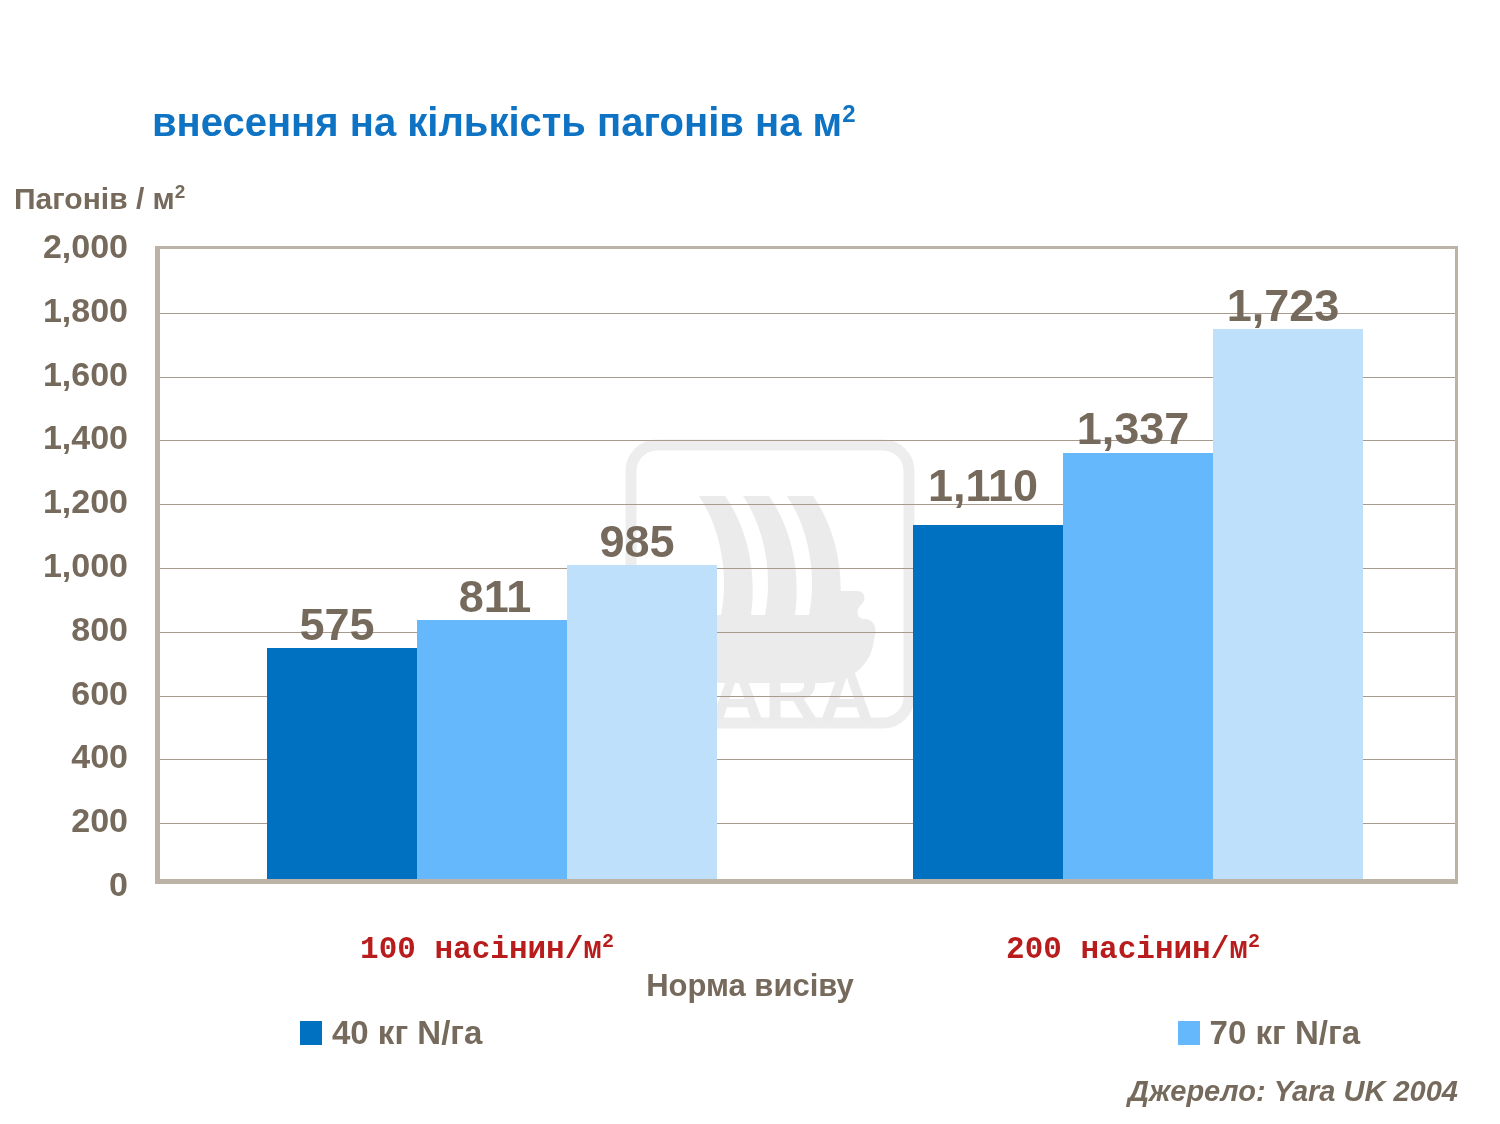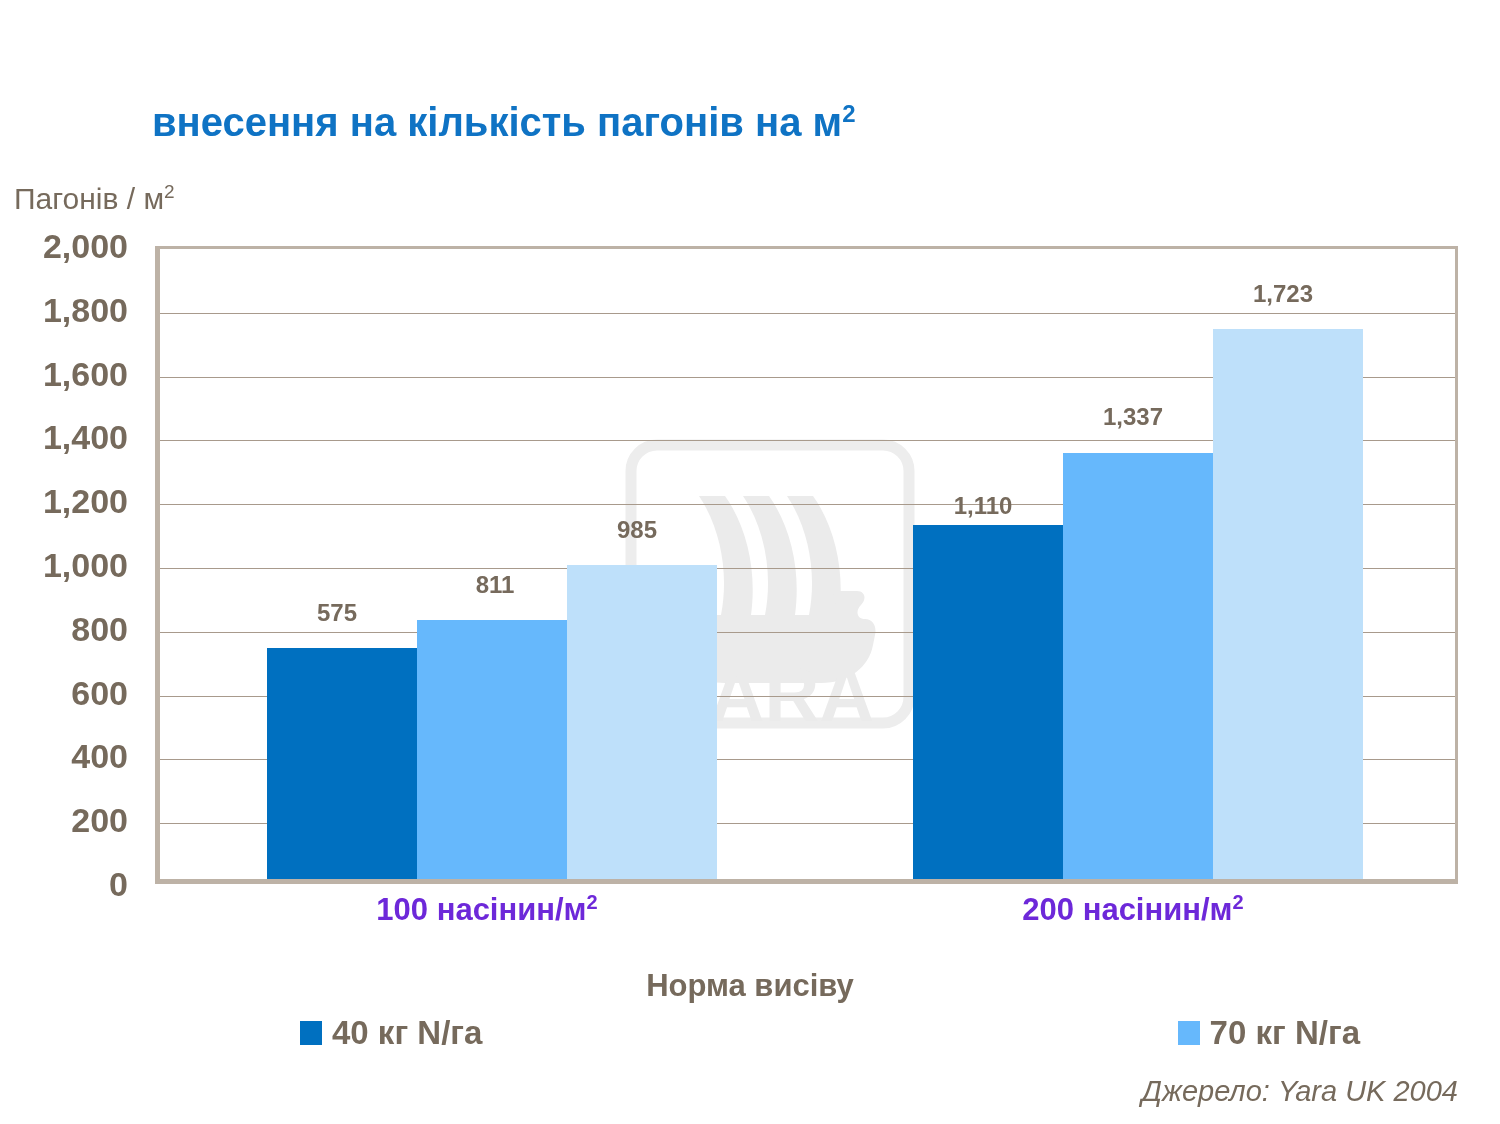--- a/index.html
+++ b/index.html
@@ -33,21 +33,21 @@
     line-height: 0;
   }
 
   
   #y-axis-title {
     position: absolute;
     left: 14px;
     top: 182px;
     color: #766a5c;
     font-size: 30px;
-    font-weight: normal;
+    font-weight: bold;
     white-space: nowrap;
   }
   #y-axis-title .sup {
     font-size: 19px;
     vertical-align: super;
     line-height: 0;
   }
 
   
   #plot-area {
@@ -104,36 +104,37 @@
     position: absolute;
     bottom: 0;
   }
   .bar.s0 { background: #0070c0; }
   .bar.s1 { background: #66b8fc; }
   .bar.s2 { background: #bee0fa; }
 
   .bar-label {
     position: absolute;
     color: #766a5c;
-    font-size: 24px;
+    font-size: 45px;
     font-weight: bold;
     white-space: nowrap;
     transform: translateX(-50%);
   }
 
   
   .x-tick {
     position: absolute;
-    top: 892px;
-    color: #6d28d9;
+    top: 932px;
+    color: #b91c1c;
     font-size: 31px;
     font-weight: bold;
     text-align: center;
     transform: translateX(-50%);
     white-space: nowrap;
+    font-family: Liberation Mono, monospace;
   }
   .x-tick .sup {
     font-size: 20px;
     vertical-align: super;
     line-height: 0;
   }
 
   #x-axis-title {
     position: absolute;
     top: 968px;
@@ -175,21 +176,21 @@
     white-space: nowrap;
   }
 
   
   #source {
     position: absolute;
     top: 1075px;
     right: 42px;
     color: #766a5c;
     font-size: 29px;
-    font-weight: normal;
+    font-weight: bold;
     font-style: italic;
     white-space: nowrap;
     text-align: center;
   }
 </style>
 </head>
 <body>
 
 <div id="chart-title">
   <br>
@@ -249,21 +250,21 @@
         <div class="bar s2" style="left: 1053px; width: 150px; height: 549.637px;"></div>
       </div>
 
   </div>
 </div>
 
 <div id="bar-labels">
     <div class="bar-label" style="left: 337px; top: 598.725px;">575</div>
     <div class="bar-label" style="left: 487px; top: 571.291px; margin-left: 8px;">811</div>
     <div class="bar-label" style="left: 637px; top: 515.785px;">985</div>
-    <div class="bar-label" style="left: 983px; top: 492px;">1,110</div>
+    <div class="bar-label" style="left: 983px; top: 460px;">1,110</div>
     <div class="bar-label" style="left: 1133px; top: 403.497px;">1,337</div>
     <div class="bar-label" style="left: 1283px; top: 280.363px;">1,723</div>
   </div>
 
 <div id="x-ticks">
     <div class="x-tick" style="left: 487px;"><span>100 насінин/м</span><span class="sup">2</span></div>
     <div class="x-tick" style="left: 1133px;"><span>200 насінин/м</span><span class="sup">2</span></div>
   </div>
 
 <div id="x-axis-title">Норма висіву</div>

